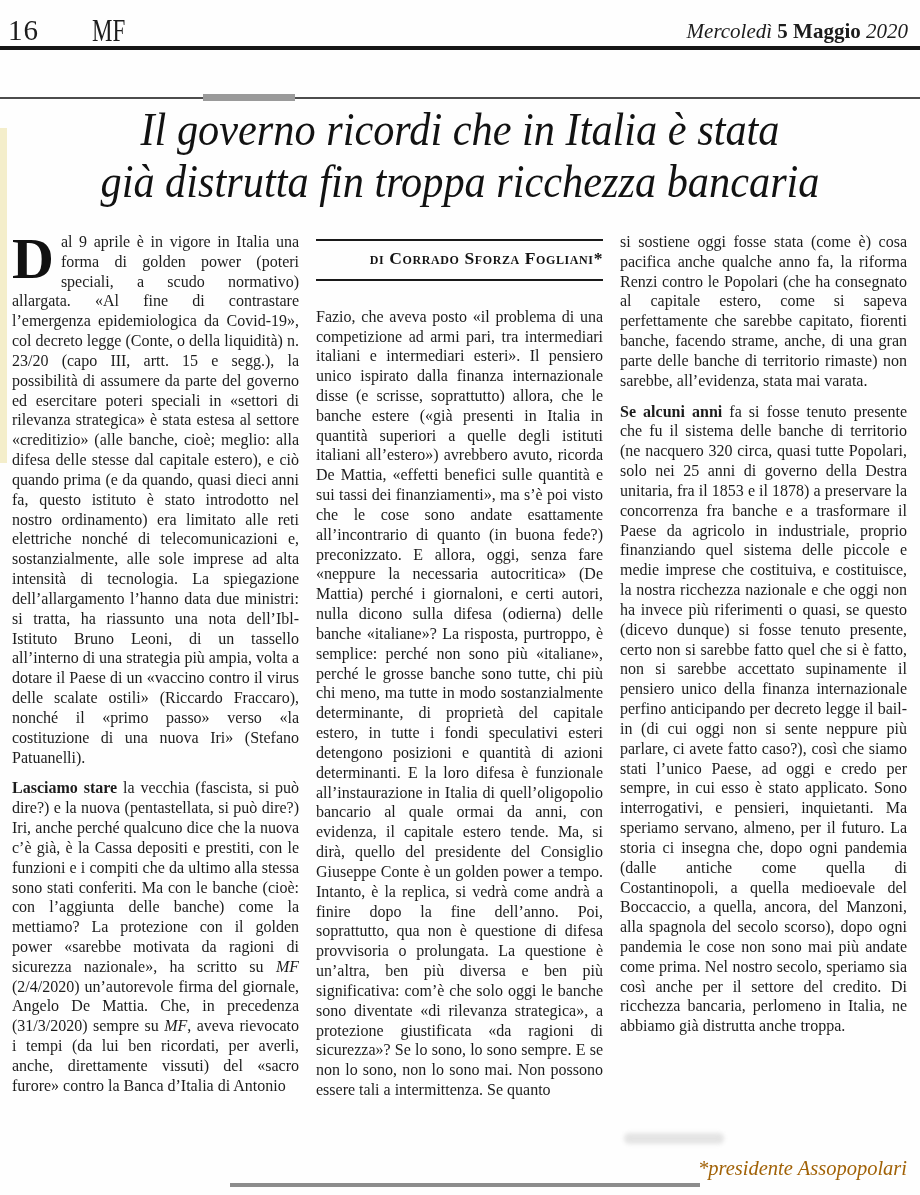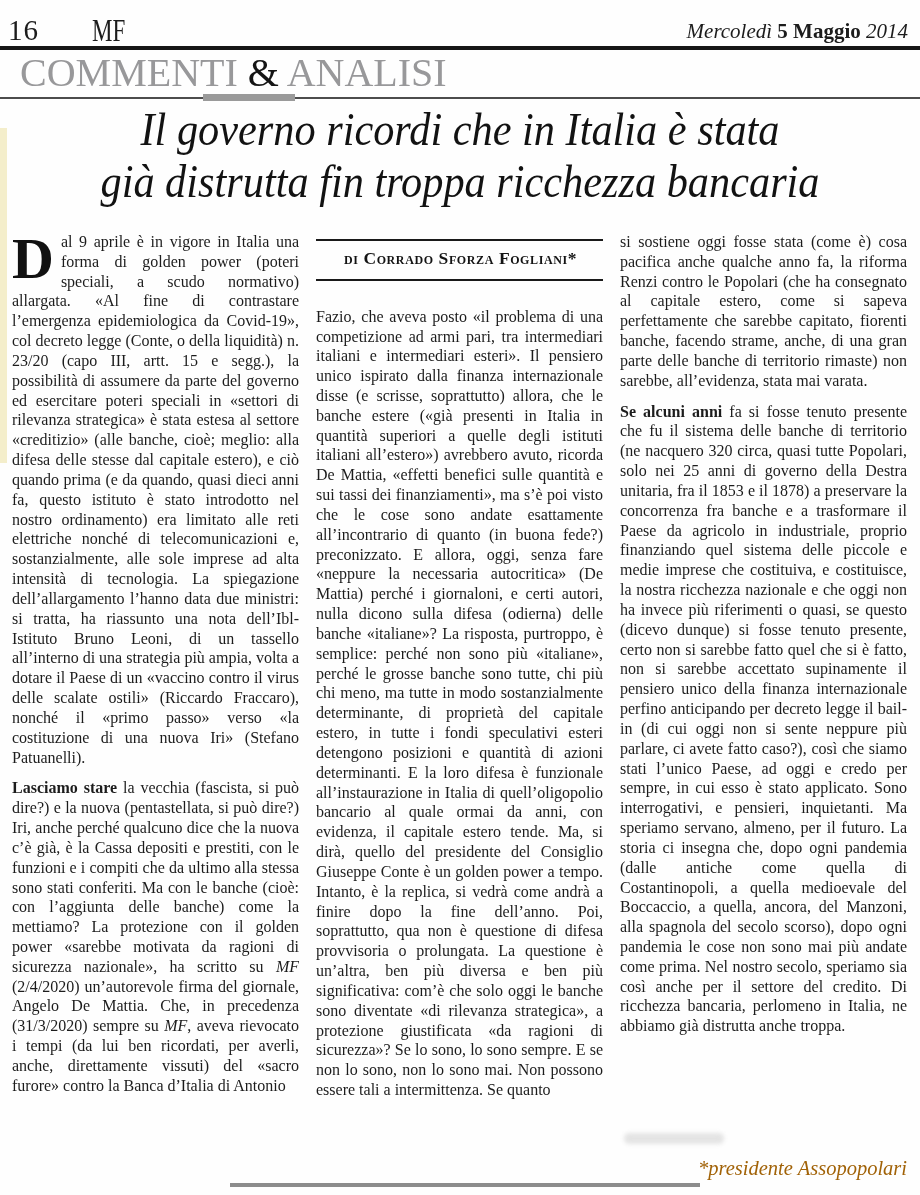--- a/index.html
+++ b/index.html
@@ -32,41 +32,40 @@
        line-height:1.24;hyphens:auto;-webkit-hyphens:auto;}
   .col3{position:relative;}
   .col3 .colflow{max-height:895px;overflow:hidden;}
   p.para{margin:0 0 11px 0;}
   .dropcap{float:left;font-weight:bold;font-size:58px;line-height:47px;padding:3px 7px 0 0;color:#111;}
   .seg-bold{font-weight:bold;}
   .seg-italic{font-style:italic;}
 
   
   .byline-box{margin:7px 0 26px 0;border-top:2px solid #1a1a1a;border-bottom:2px solid #1a1a1a;
-              padding:7px 0 9px 2px;text-align:center;}
+              padding:7px 0 9px 2px;text-align:right;}
   .byline-text{font-variant:small-caps;font-weight:bold;font-size:17.5px;letter-spacing:.6px;color:#131313;}
 
   
   .signature{position:absolute;right:0;bottom:1px;font-style:italic;font-size:20.5px;color:#a16207;}
   .watermark{position:absolute;left:4px;bottom:38px;width:100px;height:11px;background:#bdbdbd;
              opacity:.4;filter:blur(2px);border-radius:5px;}
   .bottom-rule{position:absolute;left:230px;top:1183px;width:470px;height:4px;background:#8c8c8c;}
   .yellow-sliver{position:absolute;left:0;top:128px;width:7px;height:335px;background:#f4eecb;}
 </style>
 </head>
 <body>
 
 <div class="page">
 
   <span class="pagenum">16</span>
   <span class="logo">MF</span>
-  <div class="mast-date"><span class="d-it">Mercoledì</span> <span class="d-b">5 Maggio</span> <span class="d-it">2014</span></div>
+  <div class="mast-date"><span class="d-it">Mercoledì</span> <span class="d-b">5 Maggio</span> <span class="d-it">2020</span></div>
   <div class="rule-black"></div>
 
-  <div class="section-title"><span class="sec-gray">COMMENTI</span> <span class="sec-amp">&amp;</span> <span class="sec-gray">ANALISI</span></div>
   <div class="rule-thin">
       <div class="rule-thick-seg"></div>
     </div>
 
   <h1 class="headline"><span>Il governo ricordi che in Italia è stata</span><br><span>già distrutta fin troppa ricchezza bancaria</span></h1>
 
   <div class="columns">
     <div class="col">
         <p class="para"><span class="dropcap">D</span><span class="seg-plain">al 9 aprile è in vigore in Italia una forma di golden power (poteri speciali, a scudo normativo) allargata. «Al fine di contrastare l’emergenza epidemiologica da Covid-19», col decreto legge (Conte, o della liquidità) n. 23/20 (capo III, artt. 15 e segg.), la possibilità di assumere da parte del governo ed esercitare poteri speciali in «settori di rilevanza strategica» è stata estesa al settore «creditizio» (alle banche, cioè; meglio: alla difesa delle stesse dal capitale estero), e ciò quando prima (e da quando, quasi dieci anni fa, questo istituto è stato introdotto nel nostro ordinamento) era limitato alle reti elettriche nonché di telecomunicazioni e, sostanzialmente, alle sole imprese ad alta intensità di tecnologia. La spiegazione dell’allargamento l’hanno data due ministri: si tratta, ha riassunto una nota dell’Ibl-Istituto Bruno Leoni, di un tassello all’interno di una strategia più ampia, volta a dotare il Paese di un «vaccino contro il virus delle scalate ostili» (Riccardo Fraccaro), nonché il «primo passo» verso «la costituzione di una nuova Iri» (Stefano Patuanelli).</span></p>
         <p class="para"><span class="seg-bold">Lasciamo stare</span><span class="seg-plain"> la vecchia (fascista, si può dire?) e la nuova (pentastellata, si può dire?) Iri, anche perché qualcuno dice che la nuova c’è già, è la Cassa depositi e prestiti, con le funzioni e i compiti che da ultimo alla stessa sono stati conferiti. Ma con le banche (cioè: con l’aggiunta delle banche) come la mettiamo? La protezione con il golden power «sarebbe motivata da ragioni di sicurezza nazionale», ha scritto su </span><span class="seg-italic">MF</span><span class="seg-plain"> (2/4/2020) un’autorevole firma del giornale, Angelo De Mattia. Che, in precedenza (31/3/2020) sempre su </span><span class="seg-italic">MF</span><span class="seg-plain">, aveva rievocato i tempi (da lui ben ricordati, per averli, anche, direttamente vissuti) del «sacro furore» contro la Banca d’Italia di Antonio</span></p>

